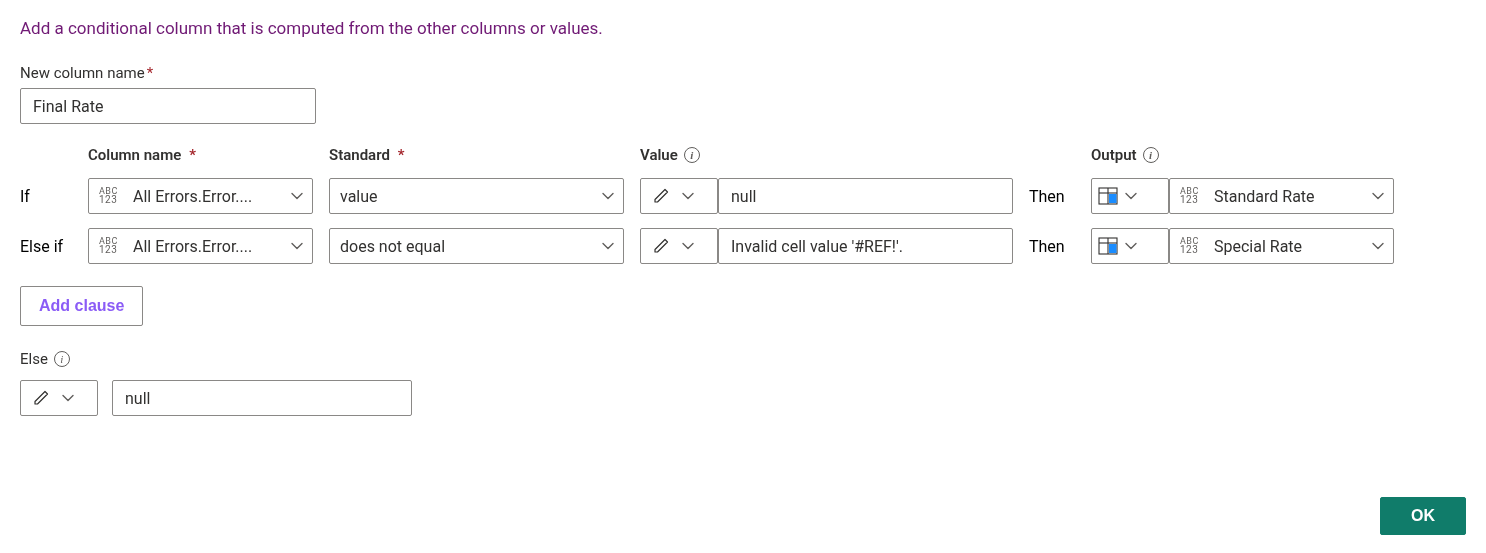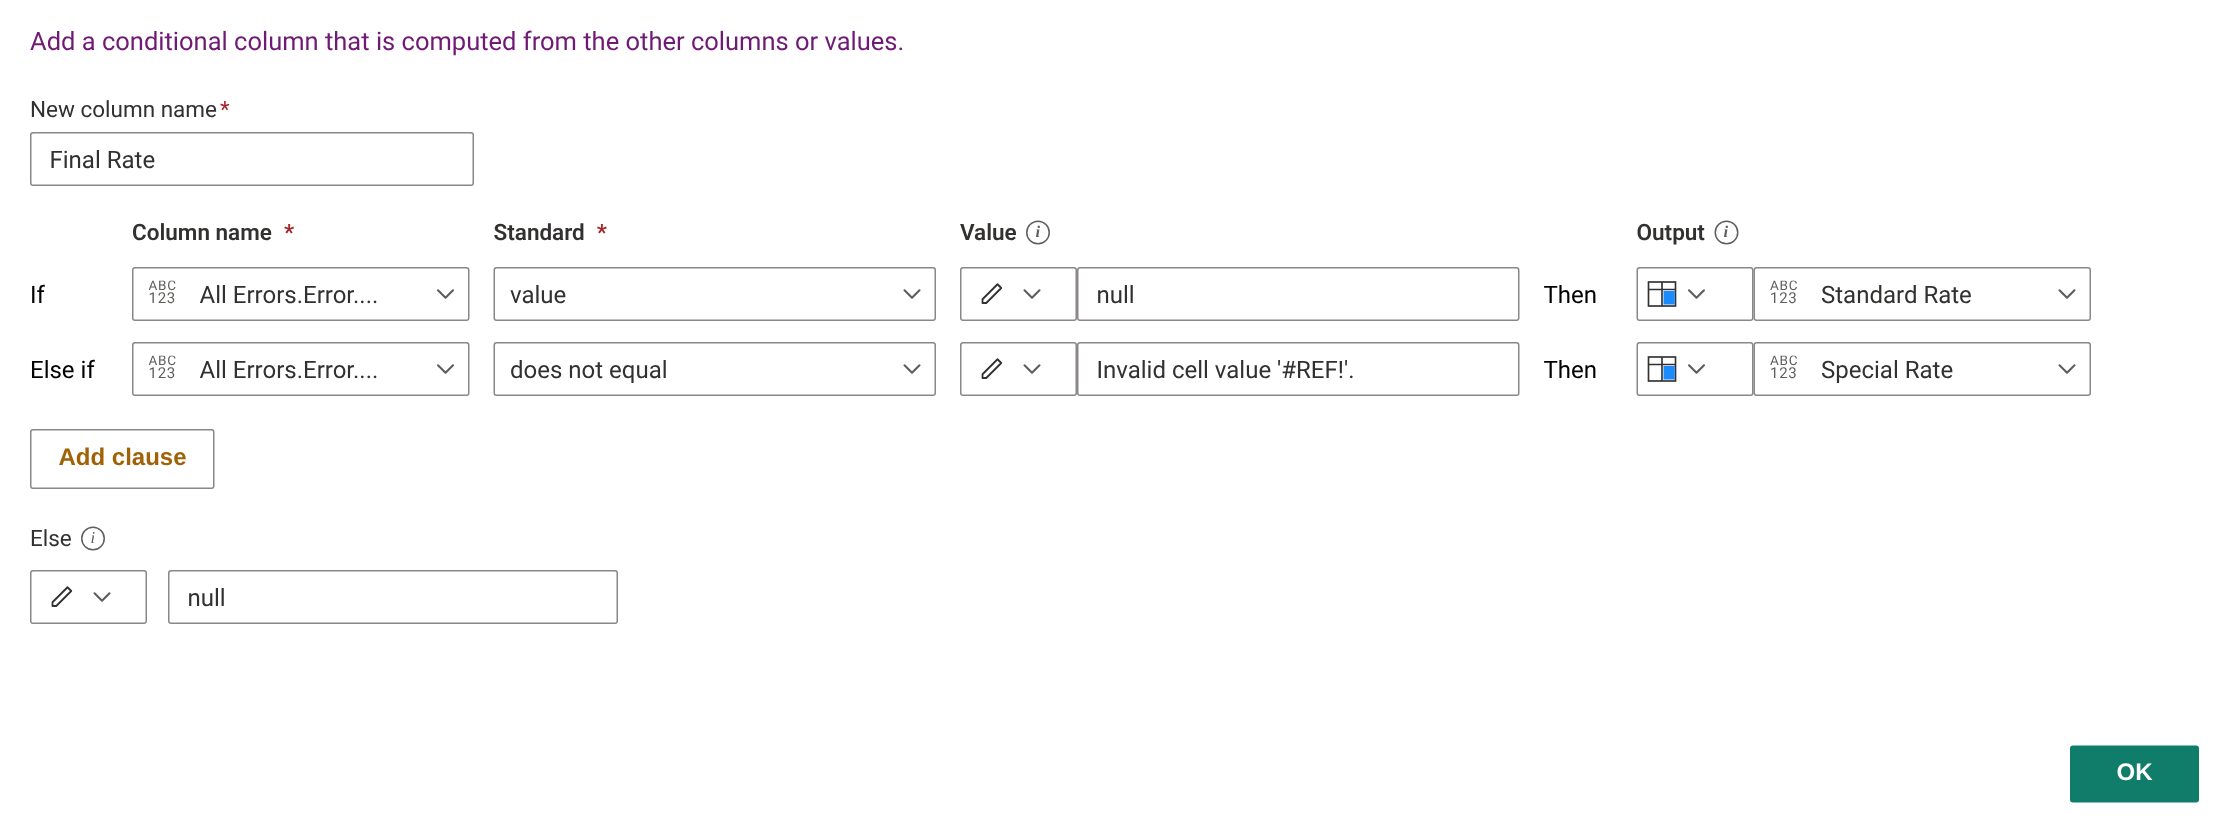--- a/index.html
+++ b/index.html
@@ -183,21 +183,21 @@
     background: #fff;
   }
   .add-clause {
     margin-top: 22px;
     height: 40px;
     border: 1px solid #8a8886;
     border-radius: 2px;
     background: #fff;
     font-size: 16px;
     font-weight: 600;
-    color: #a16207;
+    color: #8b5cf6;
     padding: 0 18px;
     cursor: pointer;
   }
   .else-block { margin-top: 24px; }
   .else-row {
     display: flex;
     gap: 14px;
     margin-top: 12px;
   }
   .else-row .valtype-dd { width: 78px; }

